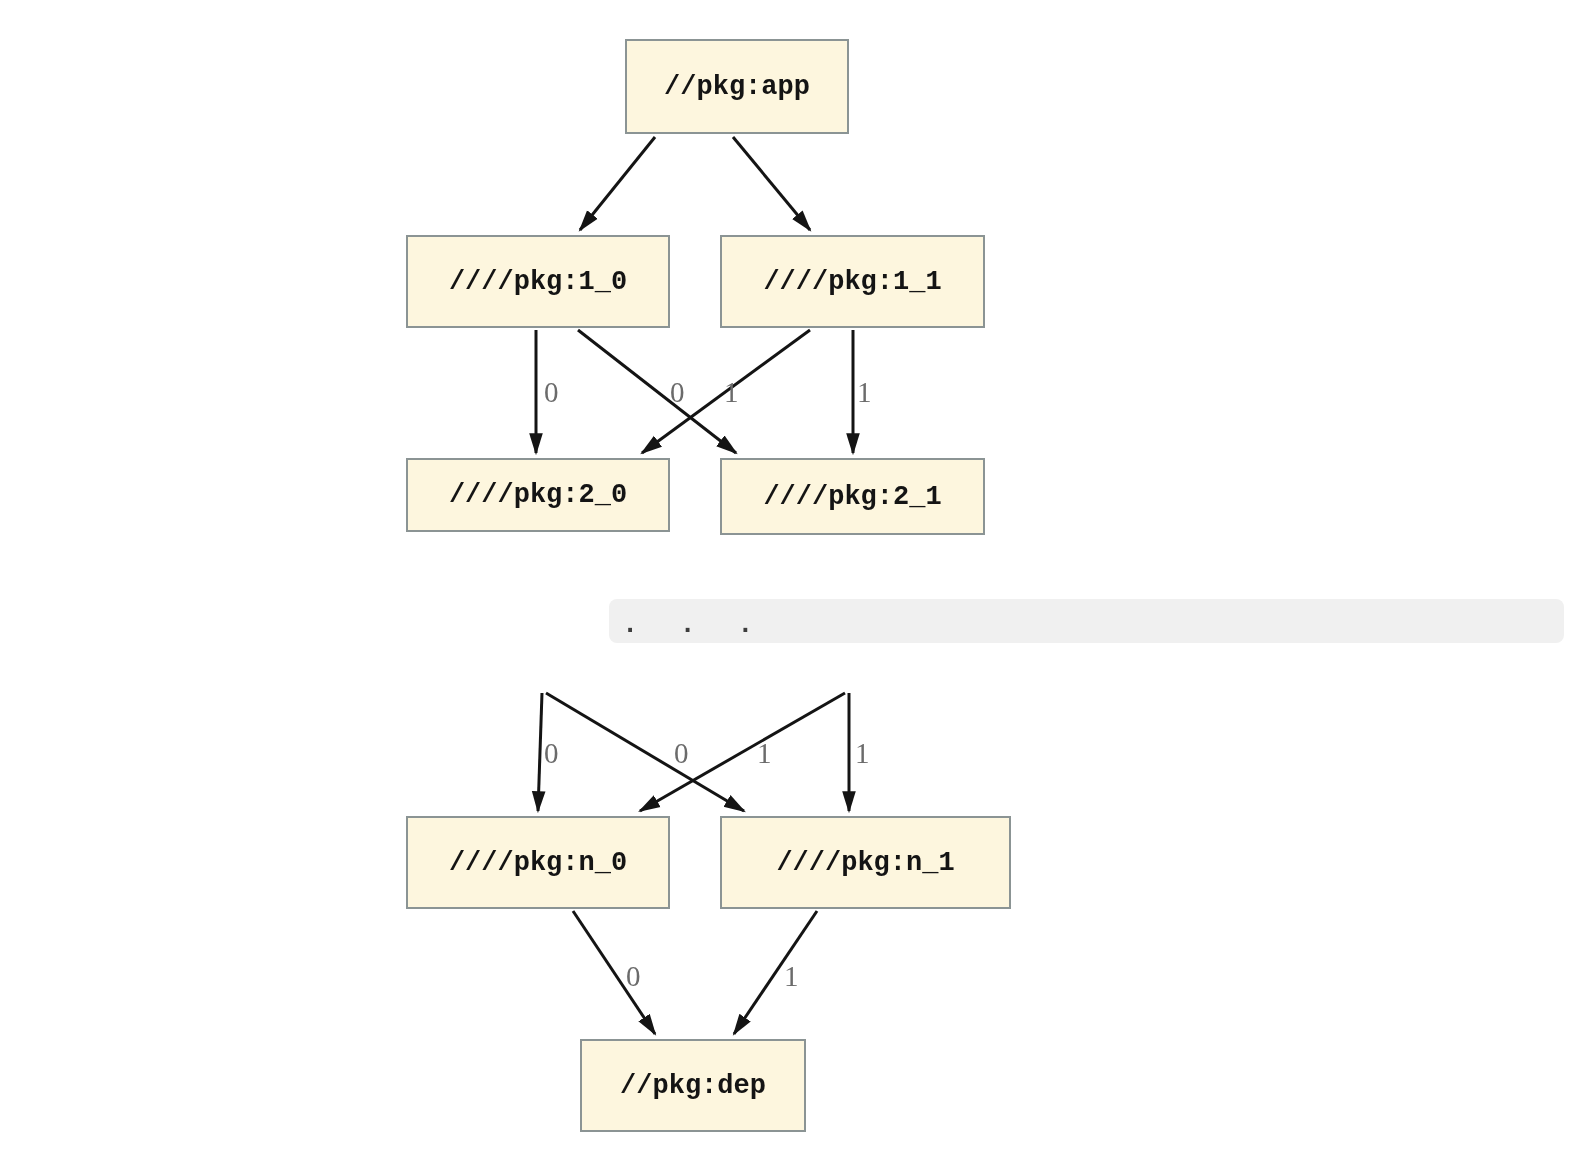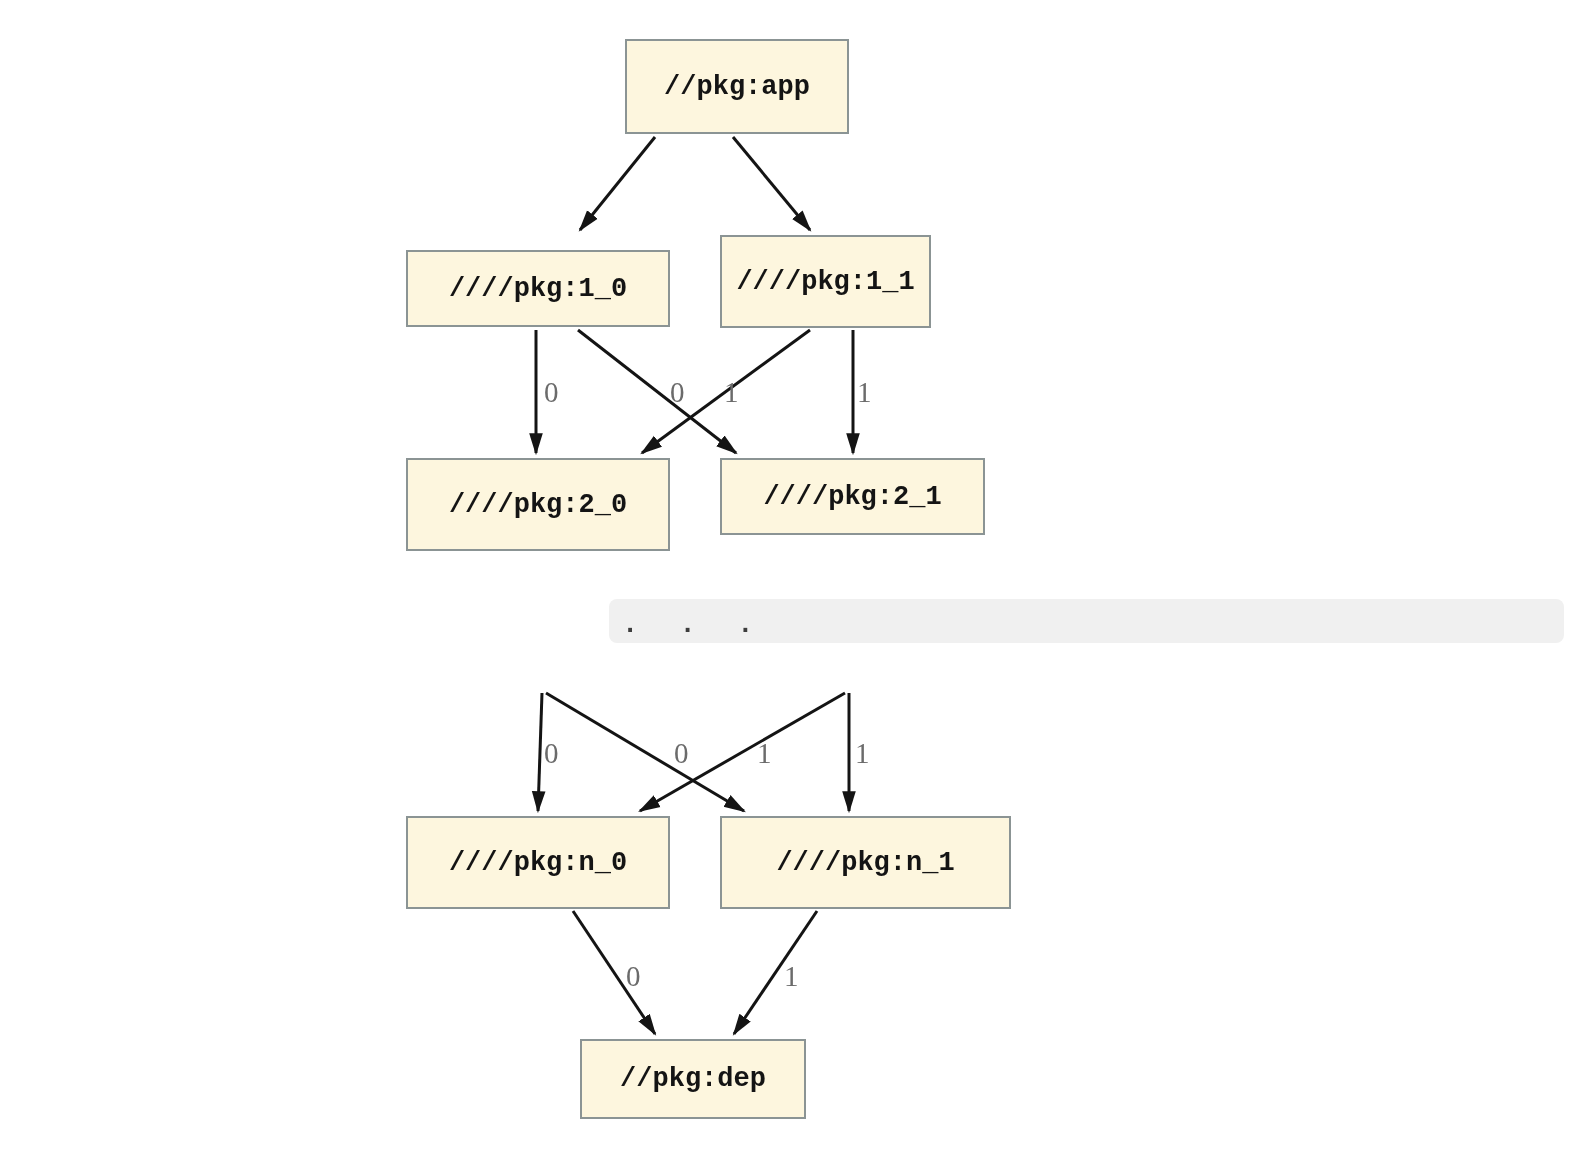--- a/index.html
+++ b/index.html
@@ -20,27 +20,27 @@
     align-items: center;
     justify-content: center;
     font-family: "Liberation Mono", monospace;
     font-weight: bold;
     font-size: 27px;
     letter-spacing: 0px;
     color: var(--node-text, #141414);
     white-space: pre;
   }
   .n-app  { left: 581px; top: 39px;   width: 224px; height: 95px; margin-left: 44px; }
-  .n-1_0  { left: 406px; top: 250px;  width: 264px; height: 77px; }
-  .n-1_1  { left: 720px; top: 235px;  width: 211px; height: 93px; }
-  .n-2_0  { left: 406px; top: 458px;  width: 264px; height: 93px; }
+  .n-1_0  { left: 406px; top: 235px;  width: 264px; height: 93px; }
+  .n-1_1  { left: 720px; top: 235px;  width: 265px; height: 93px; }
+  .n-2_0  { left: 406px; top: 458px;  width: 264px; height: 74px; }
   .n-2_1  { left: 720px; top: 458px;  width: 265px; height: 77px; }
   .n-n_0  { left: 406px; top: 816px;  width: 264px; height: 93px; }
   .n-n_1  { left: 720px; top: 816px;  width: 291px; height: 93px; }
-  .n-dep  { left: 580px; top: 1039px; width: 226px; height: 80px; }
+  .n-dep  { left: 580px; top: 1039px; width: 226px; height: 93px; }
   .ellipsis-bar {
     position: absolute;
     left: 609px; top: 599px;
     width: 955px; height: 44px;
     box-sizing: border-box;
     background: var(--ellipsis-bg, #f0f0f0);
     border-radius: 8px;
     display: flex;
     align-items: flex-end;
     padding: 0 0 3px 13px;

